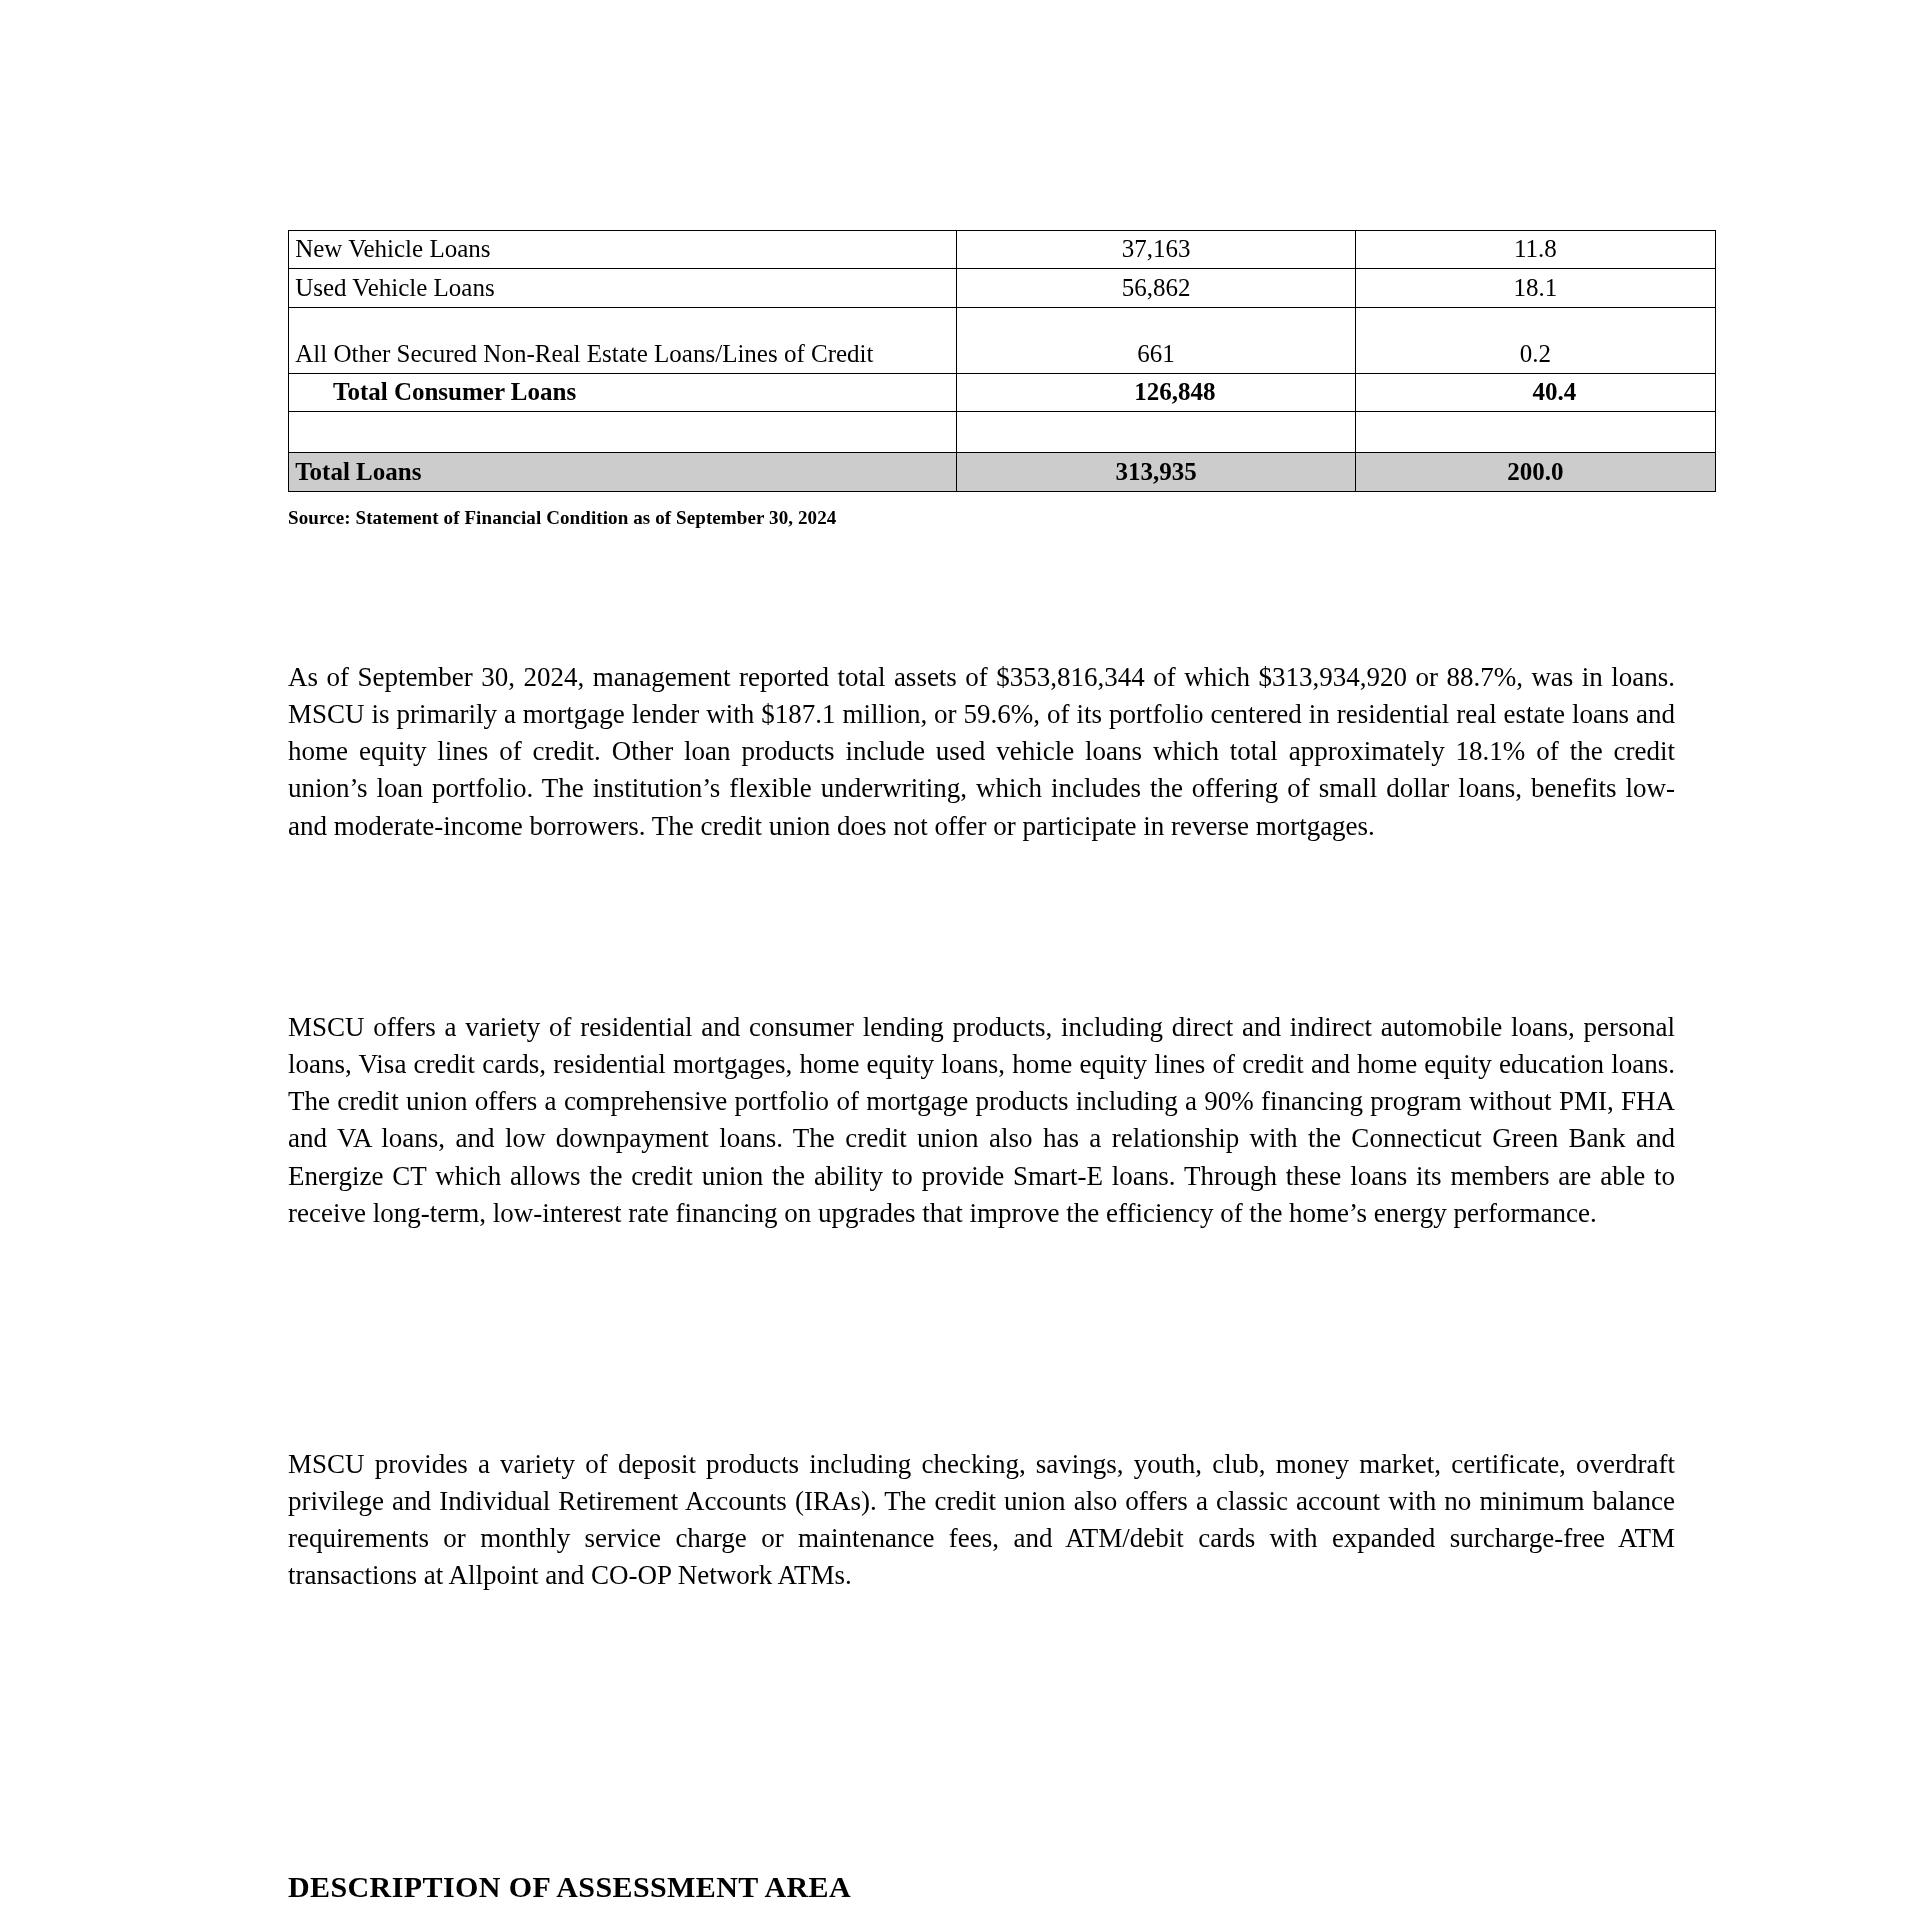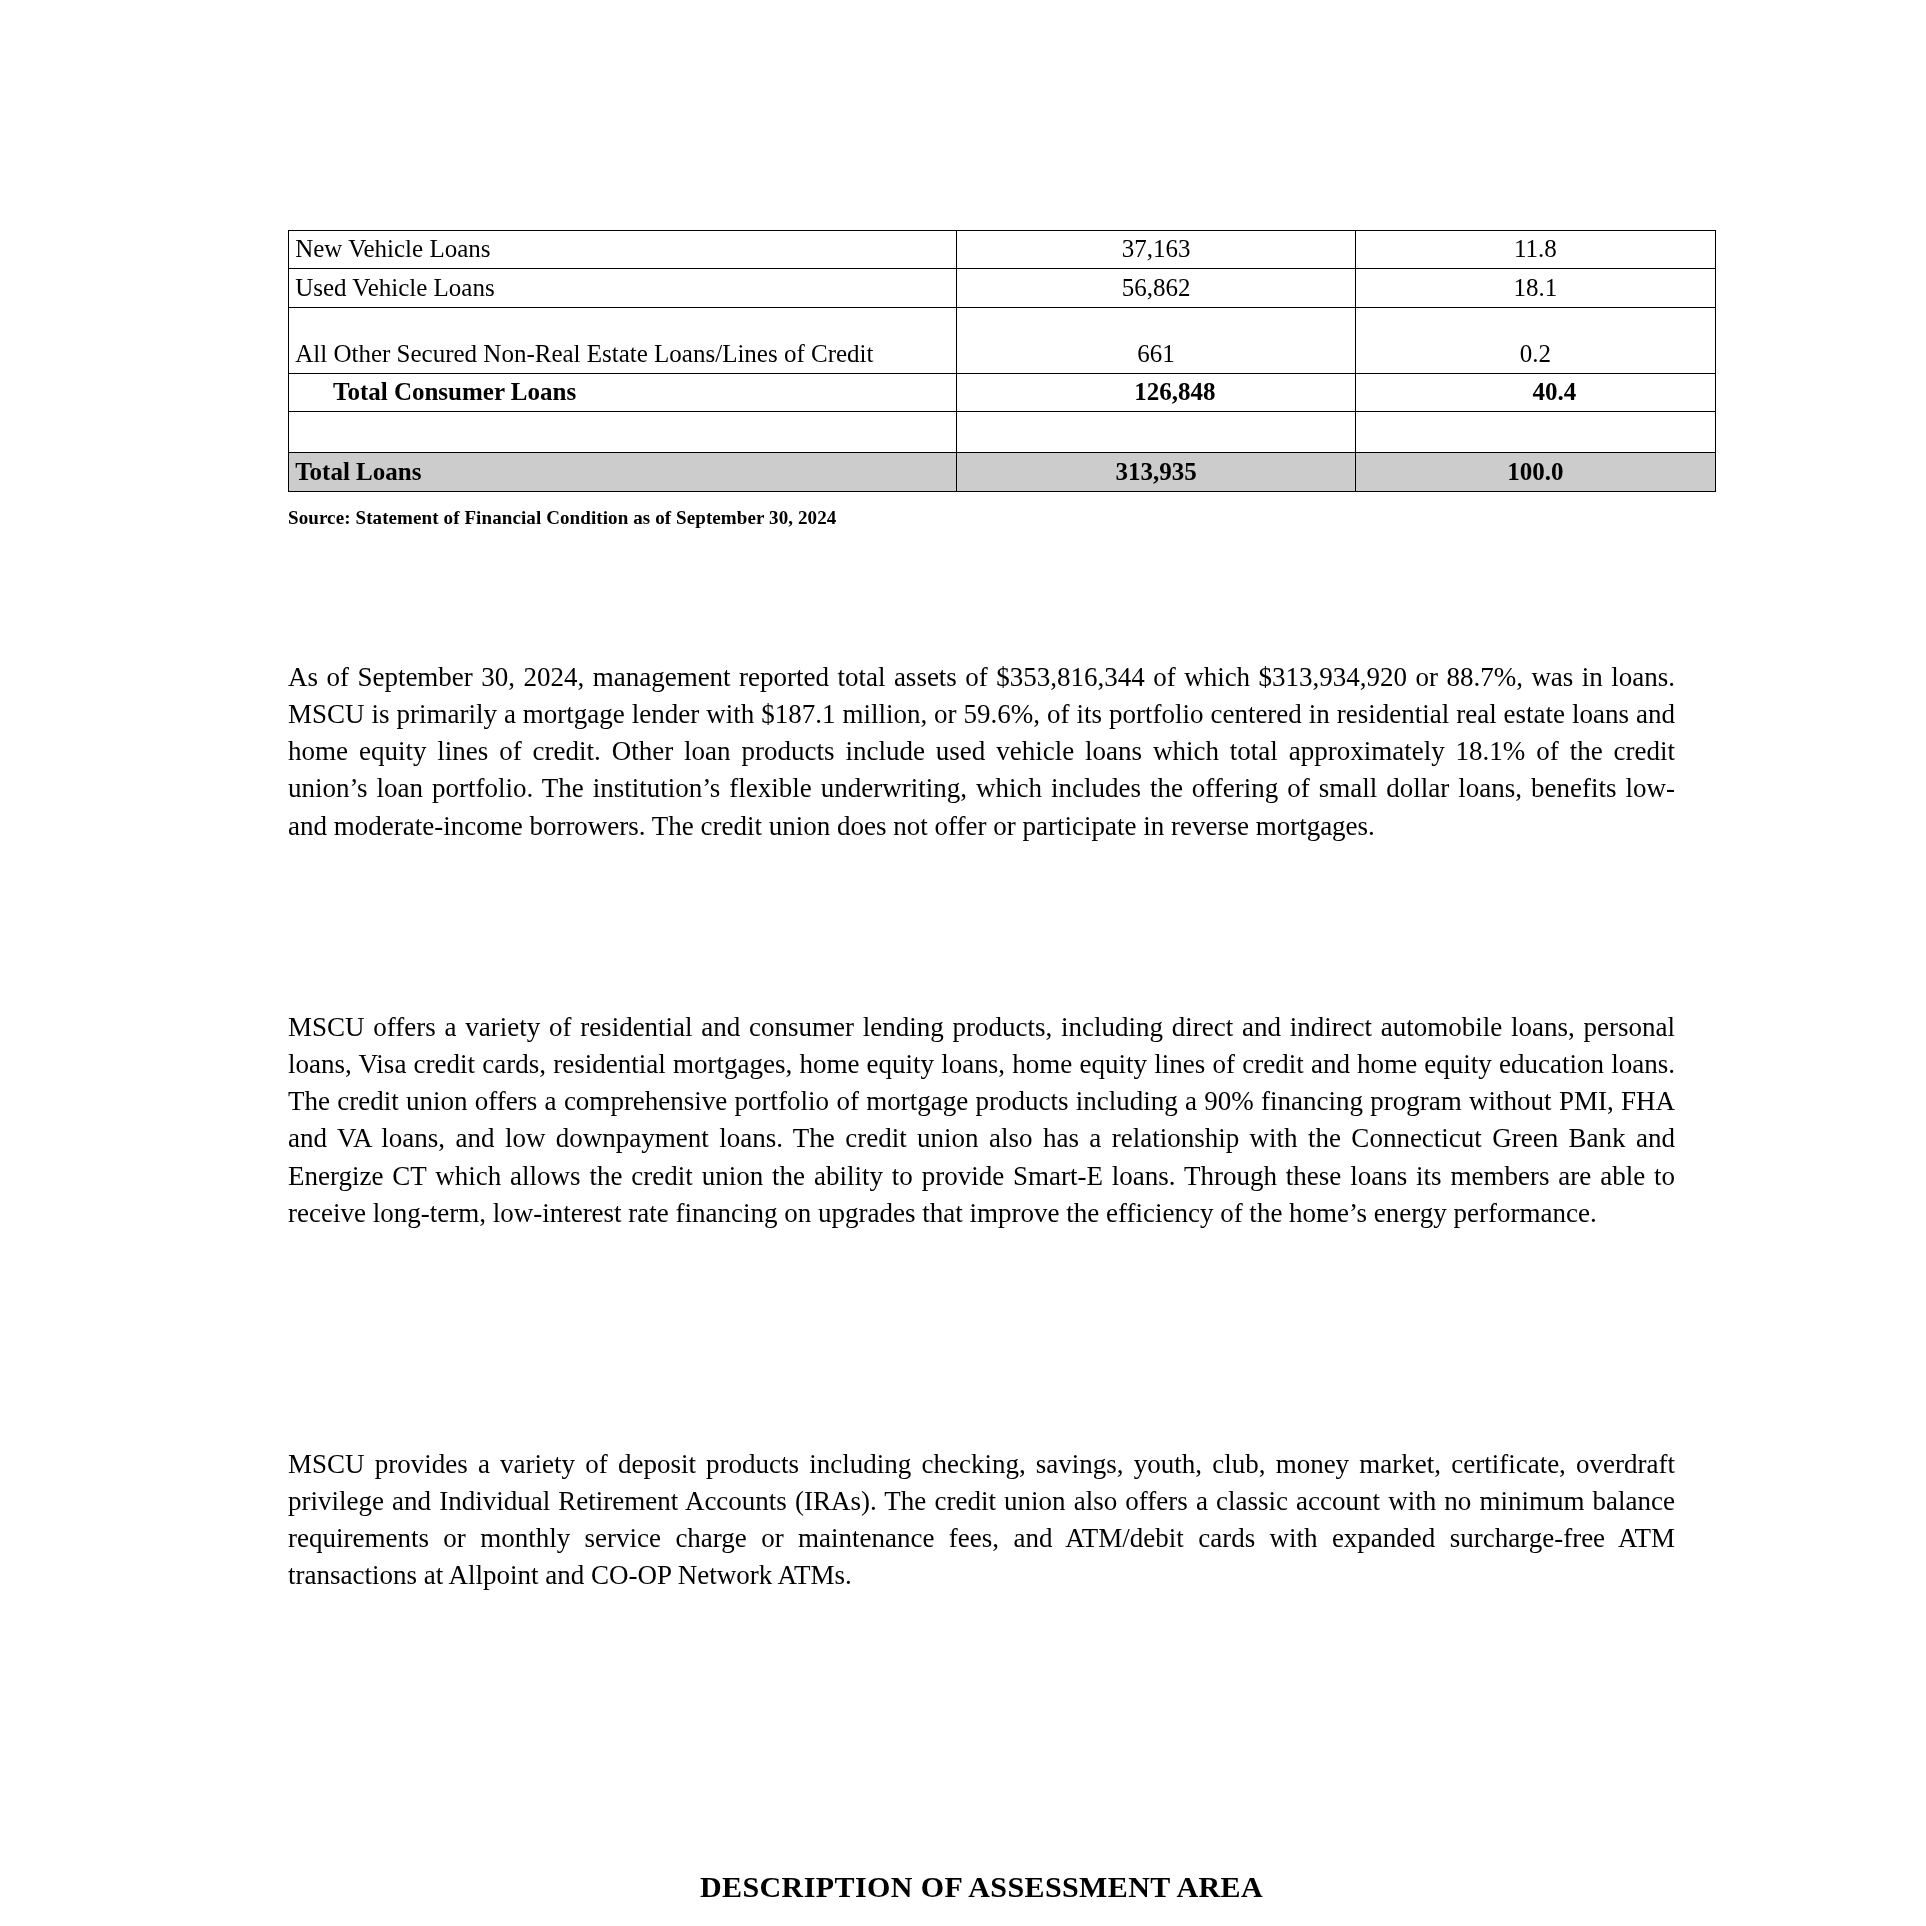--- a/index.html
+++ b/index.html
@@ -91,21 +91,21 @@
   .para-1  { top: 615px; }
   .para-2  { top: 965px; }
   .para-3  { top: 1402px; }
   .para-4  { top: 1672px; }
 
   .section-heading {
     position: absolute;
     left: 288px;
     width: 1387px;
     top: 1845px;
-    text-align: center;
+    text-align: left;
     font-size: 30px;
     font-weight: bold;
     letter-spacing: 0.4px;
   }
 
   
   .body-block p { text-align-last: left; margin-top: 44px; }
 </style>
 </head>
 <body>
@@ -135,21 +135,21 @@
         <td class="col-percent">40.4</td>
       </tr>
       <tr class="row-spacer">
         <td class="col-label"></td>
         <td class="col-amount"></td>
         <td class="col-percent"></td>
       </tr>
       <tr class="row-total">
         <td class="col-label">Total Loans</td>
         <td class="col-amount">313,935</td>
-        <td class="col-percent">100.0</td>
+        <td class="col-percent">200.0</td>
       </tr>
     </tbody>
   </table>
 
   <div class="source-note">Source:  Statement of Financial Condition as of September 30, 2024</div>
 
   <div class="body-block para-1">
     <p>As of September 30, 2024, management reported total assets of $353,816,344 of which $313,934,920 or 88.7%, was in loans.  MSCU is primarily a mortgage lender with $187.1 million, or 59.6%, of its portfolio centered in residential real estate loans and home equity lines of credit.  Other loan products include used vehicle loans which total approximately 18.1% of the credit union’s loan portfolio.  The institution’s flexible underwriting, which includes the offering of small dollar loans, benefits low- and moderate-income borrowers.  The credit union does not offer or participate in reverse mortgages.</p>
   </div>
 

